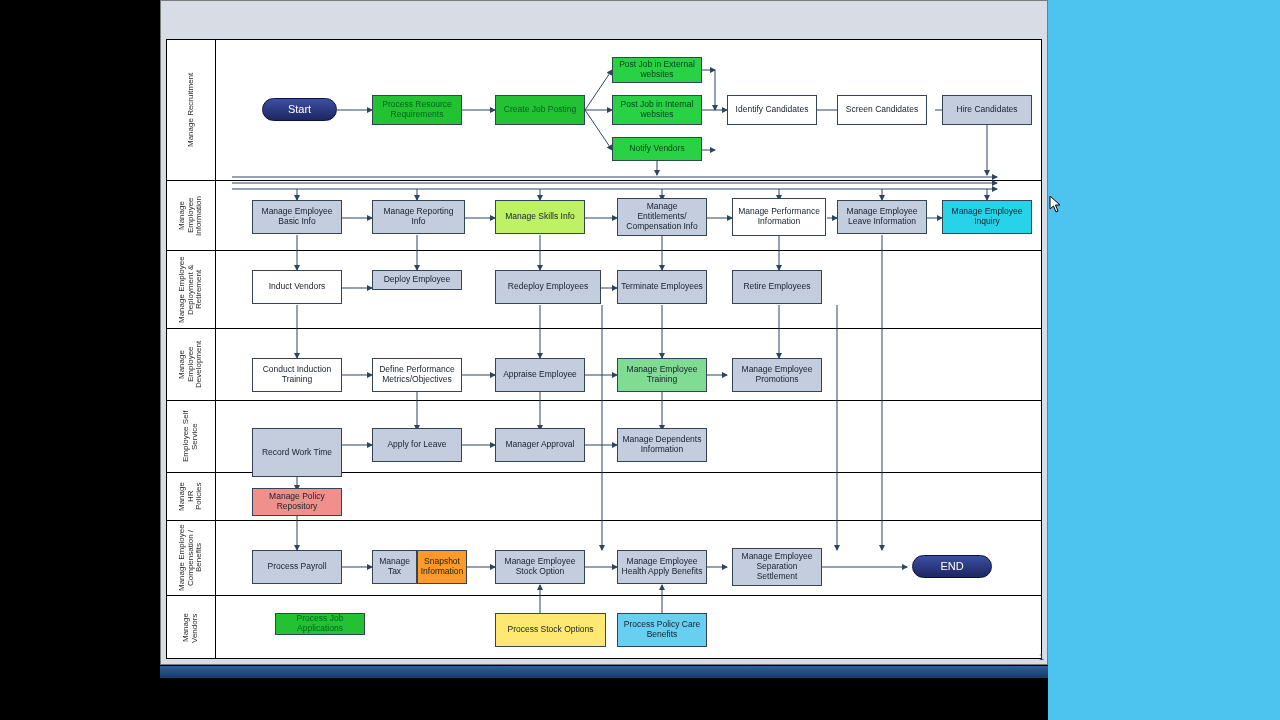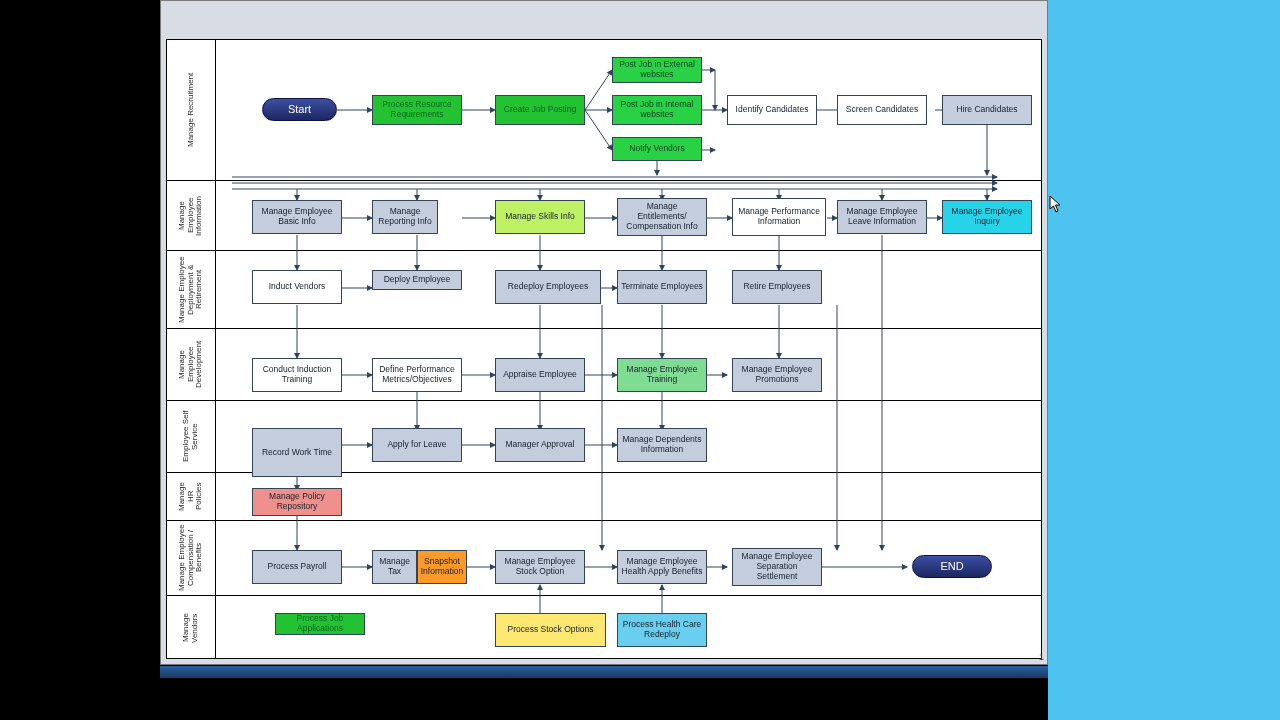--- a/index.html
+++ b/index.html
@@ -173,21 +173,21 @@
       <div class="box b-green" style="left:205px;top:55px;width:90px;height:30px">Process Resource Requirements</div>
       <div class="box b-green" style="left:328px;top:55px;width:90px;height:30px">Create Job Posting</div>
       <div class="box b-brightgreen" style="left:445px;top:17px;width:90px;height:26px">Post Job in External websites</div>
       <div class="box b-brightgreen" style="left:445px;top:55px;width:90px;height:30px">Post Job in Internal websites</div>
       <div class="box b-brightgreen" style="left:445px;top:97px;width:90px;height:24px">Notify Vendors</div>
       <div class="box b-white" style="left:560px;top:55px;width:90px;height:30px">Identify Candidates</div>
       <div class="box b-white" style="left:670px;top:55px;width:90px;height:30px">Screen Candidates</div>
       <div class="box b-blue" style="left:775px;top:55px;width:90px;height:30px">Hire Candidates</div>
 
       <div class="box b-blue" style="left:85px;top:160px;width:90px;height:34px">Manage Employee Basic Info</div>
-      <div class="box b-blue" style="left:205px;top:160px;width:66px;height:34px">Manage Reporting Info</div>
+      <div class="box b-blue" style="left:205px;top:160px;width:93px;height:34px">Manage Reporting Info</div>
       <div class="box b-pink" style="left:328px;top:160px;width:90px;height:34px">Manage Skills Info</div>
       <div class="box b-blue" style="left:450px;top:158px;width:90px;height:38px">Manage Entitlements/ Compensation Info</div>
       <div class="box b-white" style="left:565px;top:158px;width:94px;height:38px">Manage Performance Information</div>
       <div class="box b-blue" style="left:670px;top:160px;width:90px;height:34px">Manage Employee Leave Information</div>
       <div class="box b-cyan" style="left:775px;top:160px;width:90px;height:34px">Manage Employee Inquiry</div>
 
       <div class="box b-white" style="left:85px;top:230px;width:90px;height:34px">Induct Vendors</div>
       <div class="box b-blue" style="left:205px;top:230px;width:90px;height:20px">Deploy Employee</div>
       <div class="box b-blue" style="left:328px;top:230px;width:106px;height:34px">Redeploy Employees</div>
       <div class="box b-blue" style="left:450px;top:230px;width:90px;height:34px">Terminate Employees</div>
@@ -209,21 +209,21 @@
       <div class="box b-blue" style="left:85px;top:510px;width:90px;height:34px">Process Payroll</div>
       <div class="box b-blue" style="left:205px;top:510px;width:45px;height:34px">Manage Tax</div>
       <div class="box b-orange" style="left:250px;top:510px;width:50px;height:34px">Snapshot Information</div>
       <div class="box b-blue" style="left:328px;top:510px;width:90px;height:34px">Manage Employee Stock Option</div>
       <div class="box b-blue" style="left:450px;top:510px;width:90px;height:34px">Manage Employee Health Apply Benefits</div>
       <div class="box b-blue" style="left:565px;top:508px;width:90px;height:38px">Manage Employee Separation Settlement</div>
       <div class="box pill" style="left:745px;top:515px;width:80px;height:23px">END</div>
 
       <div class="box b-green" style="left:108px;top:573px;width:90px;height:22px">Process Job Applications</div>
       <div class="box b-yellow" style="left:328px;top:573px;width:111px;height:34px">Process Stock Options</div>
-      <div class="box b-sky" style="left:450px;top:573px;width:90px;height:34px">Process Health Care Redeploy</div>
+      <div class="box b-sky" style="left:450px;top:573px;width:90px;height:34px">Process Policy Care Benefits</div>
 
     </div>
   </div>
 
   <div class="footer">
     <span class="page-num">1</span>
   </div>
 
   <svg class="cursor" style="left:1049px;top:195px" viewBox="0 0 14 18">
     <path d="M1,1 L1,14 L4.5,11 L7,17 L9,16 L6.5,10 L11,10 Z" fill="#fff" stroke="#000" stroke-width="1"></path>

